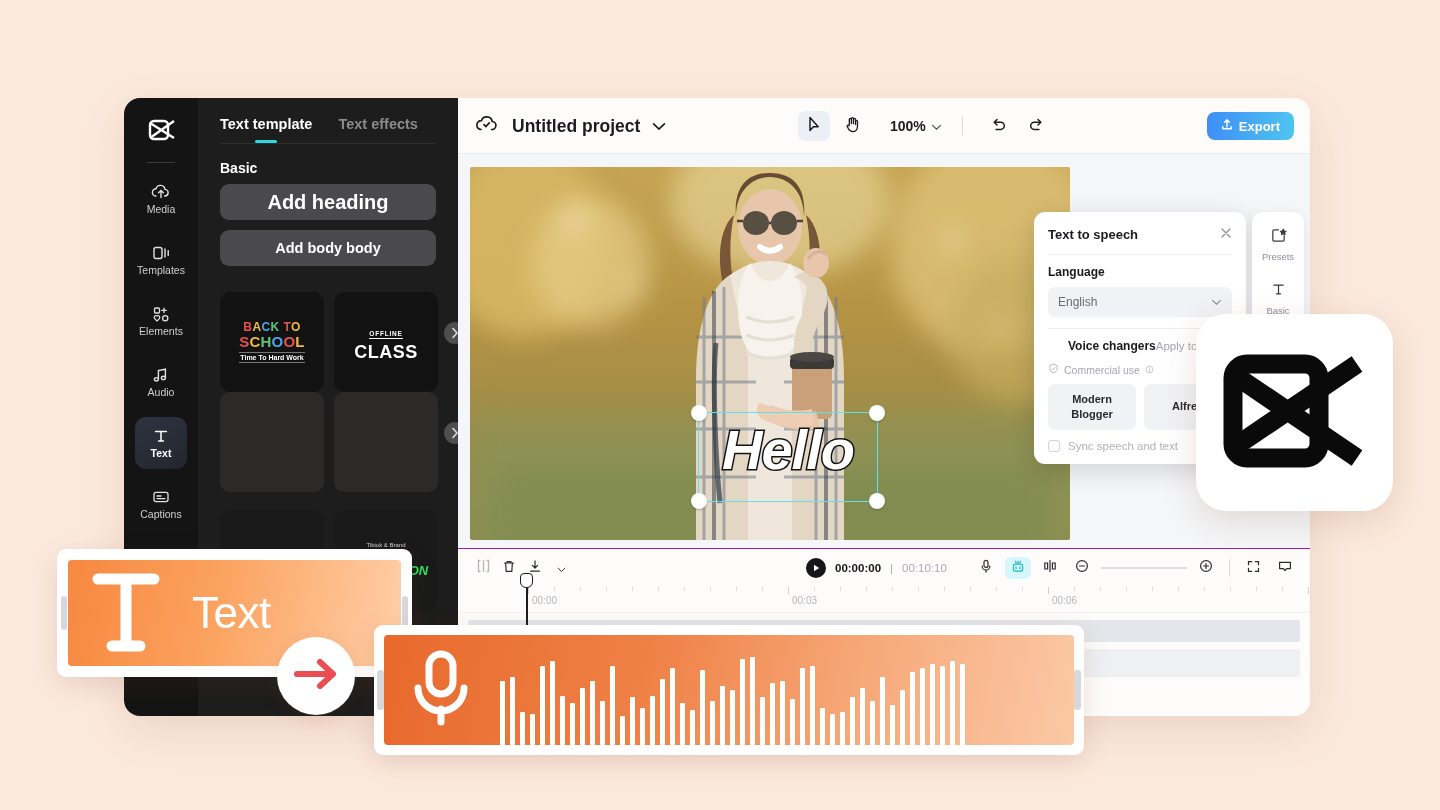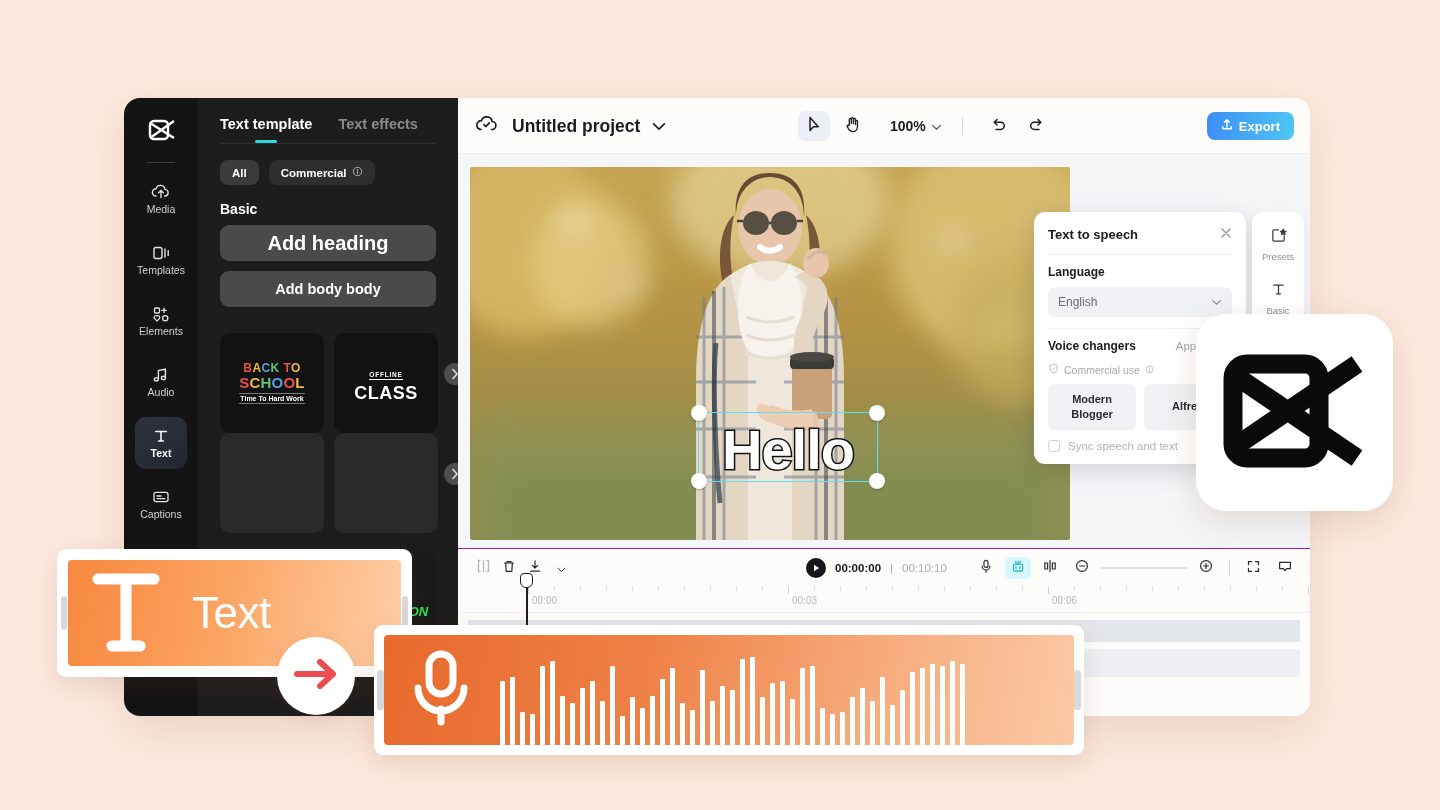--- a/index.html
+++ b/index.html
@@ -129,21 +129,21 @@
   .stage { position:absolute; left:0; right:0; top:56px; bottom:168px; background:#f5f6f8; }
   .video {
     position:absolute; left: 12px; top: 13px; width: 600px; height: 373px;
     border-radius: 3px; overflow:hidden;
     background: linear-gradient(#c9a65c,#a98d46);
   }
   .v-bg { position:absolute; inset:0; overflow:hidden; }
   .blob { position:absolute; border-radius:50%; filter: blur(13px); }
   .person { position:absolute; left: 50%; transform: translateX(-50%); }
 
-  .sel-box { position:absolute; left: 228px; top: 245px; width: 180px; height: 70px; border: 1.6px solid #5fe0ea; }
+  .sel-box { position:absolute; left: 228px; top: 245px; width: 180px; height: 90px; border: 1.6px solid #5fe0ea; font-style: italic; }
   .handle { position:absolute; width: 16px; height: 16px; border-radius:50%; background:#fff; box-shadow:0 1px 2px rgba(0,0,0,.25); cursor:pointer;}
   .h-tl{left:-8px;top:-8px}.h-tr{right:-8px;top:-8px}.h-bl{left:-8px;bottom:-8px}.h-br{right:-8px;bottom:-8px}
   .hello {
     position:absolute; left: 0; right:0; top: 4px; text-align:center;
     font-size: 56px; font-weight: 700; color:#fff;
     -webkit-text-stroke: 3px #111; paint-order: stroke fill;
     font-family: "Liberation Sans", sans-serif; letter-spacing:-1px;
   }
 
   
@@ -154,21 +154,21 @@
   }
   .tts-head { display:flex; align-items:center; justify-content:space-between; }
   .tts-title { font-size: 13px; font-weight: 800; color:#1b1b1f;}
   .tts-rule { height:1px; background:#eee; margin: 11px 0 10px; }
   .tts-lab { font-size: 12px; font-weight: 700; color:#1b1b1f; }
   .tts-select {
     margin-top: 8px; height: 30px; background:#f1f2f5; border-radius:7px;
     display:flex; align-items:center; justify-content:space-between; padding: 0 10px;
     font-size: 12px; color:#6a6a72; cursor:pointer;
   }
-  .tts-row { display:flex; align-items:center; justify-content:space-between; }
+  .tts-row { display:flex; align-items:center; justify-content:center; }
   .apply-all { font-size: 11.5px; color: #a7a7b0; cursor:pointer;}
   .comm { display:flex; align-items:center; gap:5px; font-size: 10.5px; color:#a7a7b0; margin-top: 10px;}
   .voices { display:flex; gap:8px; margin-top: 8px; }
   .voice {
     width: 94px; height: 46px; background:#f1f2f5; border-radius:7px;
     display:flex; align-items:center; justify-content:center; text-align:center;
     font-size: 11px; font-weight: 700; color:#2a2a30; line-height: 1.4; cursor:pointer;
   }
   .sync { display:flex; align-items:center; gap:8px; margin-top: 10px; font-size: 11.5px; color:#b2b2ba; }
   .cbox { width: 12px; height: 12px; border:1.4px solid #d3d3da; border-radius:3px; cursor:pointer;}
@@ -353,34 +353,20 @@
       </div>
     </div>
 
     <div class="panel">
       <div class="panel-tabs">
         <div class="panel-tab active">Text template</div>
         <div class="panel-tab">Text effects</div>
       </div>
       <div class="panel-divider"></div>
 
-      <div class="chips">
-        <div class="chip active">
-          <span>All</span>
-        </div>
-        <div class="chip">
-          <span>Commercial</span>
-          <span>
-            <svg width="11" height="11" viewBox="0 0 12 12" fill="none" stroke="#b9b9b9" stroke-width="1">
-              <circle cx="6" cy="6" r="4.6"></circle>
-                <path d="M6 5.4v3M6 3.8v.6" stroke-linecap="round"></path>
-            </svg>
-          </span>
-        </div>
-      </div>
 
       <div class="sec-title">Basic</div>
       <div class="big-btn heading">Add heading</div>
       <div class="big-btn body">Add body body</div>
 
       <div style="height:16px"></div>
       <div class="thumb-row">
         <div class="thumb">
           <div class="bts">
             <div class="l1">

